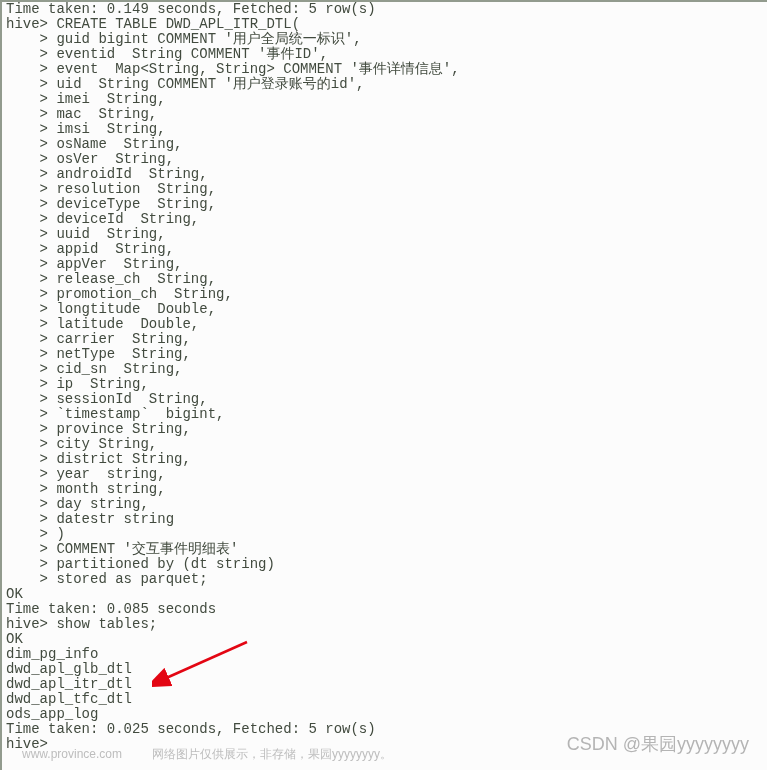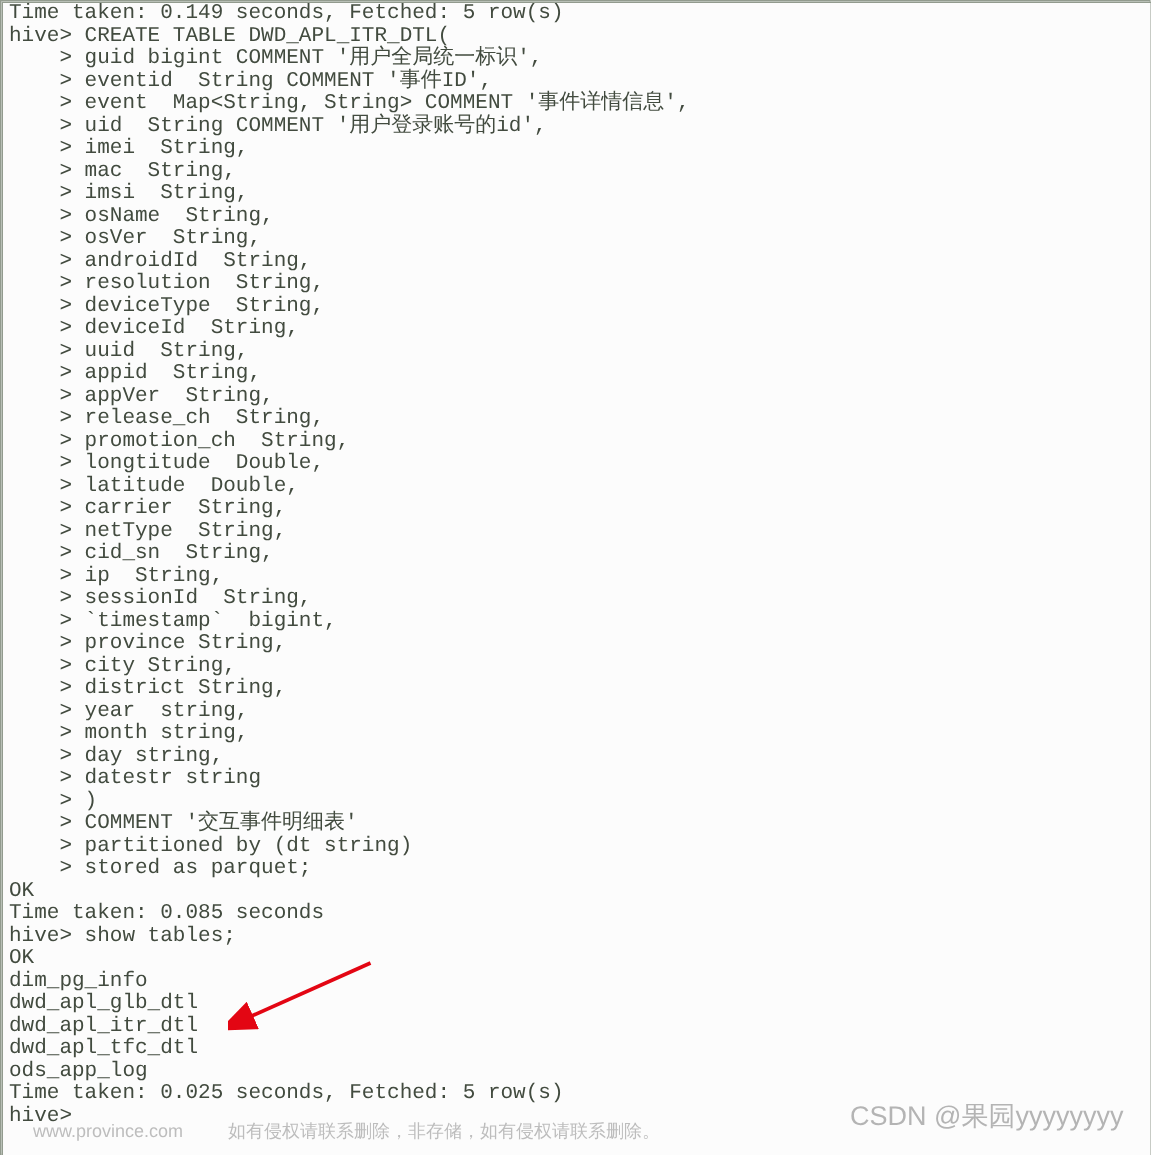--- a/index.html
+++ b/index.html
@@ -114,14 +114,14 @@
 <svg class="arrow" viewBox="0 0 100 60">
   <defs>
     <marker id="arrowhead" markerWidth="10" markerHeight="8" refX="2" refY="4" orient="auto">
       <polygon points="0 0, 10 4, 0 8" fill="#e30613"></polygon>
     </marker>
   </defs>
   <line x1="95" y1="5" x2="12" y2="42" stroke="#e30613" stroke-width="2.5" marker-end="url(#arrowhead)"></line>
 </svg>
 
 <div class="watermark-left">www.province.com</div>
-<div class="watermark-center">如有侵权请联系删除，非存储，如有侵权请联系删除。</div>
+<div class="watermark-center">网络图片仅供展示，非存储，果园yyyyyyyy。</div>
 <div class="watermark-right">CSDN @果园yyyyyyyy</div>
 
 </body></html>

